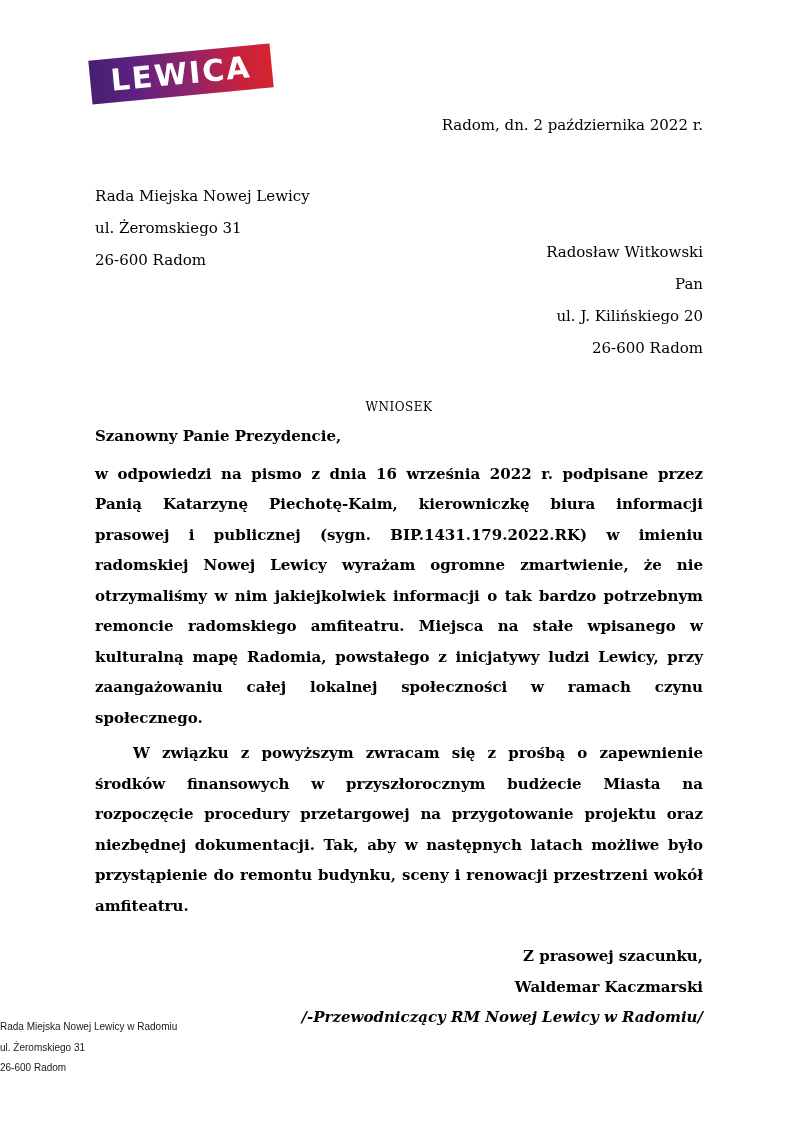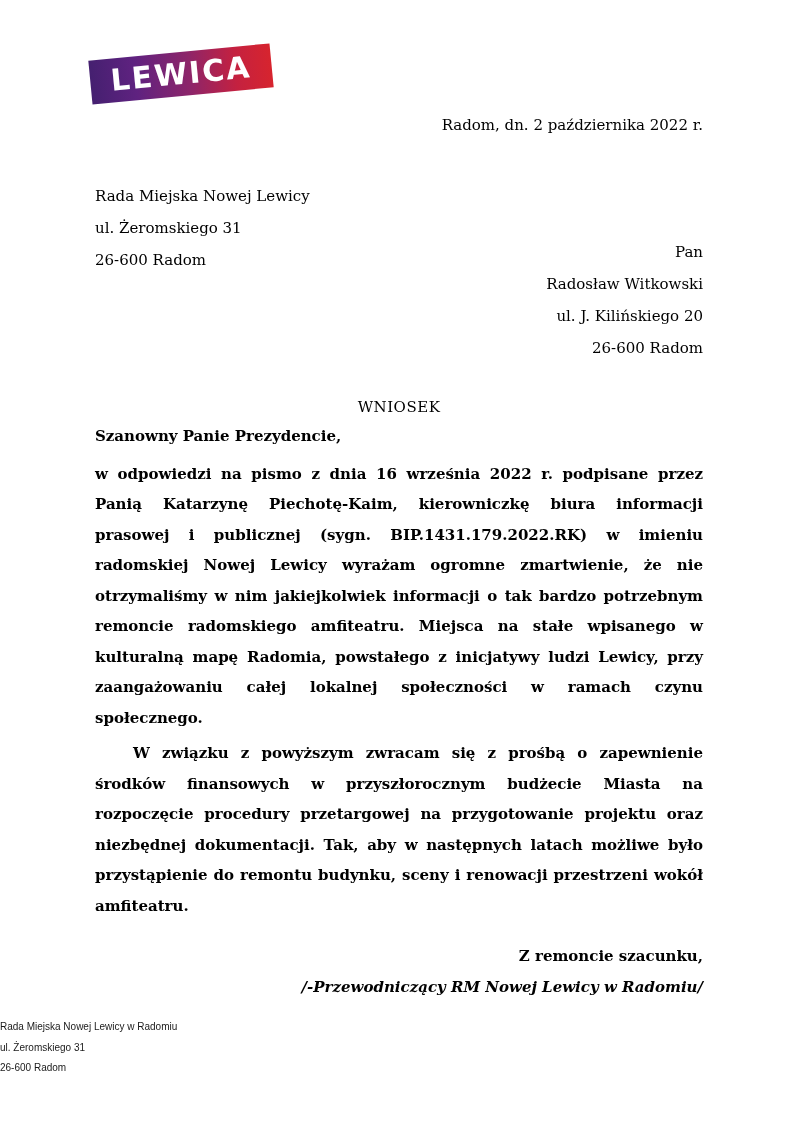--- a/index.html
+++ b/index.html
@@ -62,21 +62,21 @@
     text-align: right;
     font-size: 15px;
     line-height: 32px;
   }
   .subject-heading {
     position: absolute;
     top: 394px;
     left: 95px;
     right: 91px;
     text-align: center;
-    font-size: 15px;
+    font-size: 12px;
     line-height: 26px;
     letter-spacing: 0.5px;
   }
   .letter-flow {
     position: absolute;
     top: 421px;
     left: 95px;
     right: 91px;
     font-size: 15px;
     line-height: 30.5px;
@@ -115,35 +115,36 @@
 
   <div class="date-line">Radom, dn. 2 października 2022 r.</div>
 
   <div class="sender-block">
     <div>Rada Miejska Nowej Lewicy</div>
     <div>ul. Żeromskiego 31</div>
     <div>26-600 Radom</div>
   </div>
 
   <div class="recipient-block">
+    <div>Radosław Witkowski</div>
     <div>Pan</div>
-    <div>Radosław Witkowski</div>
     <div>ul. J. Kilińskiego 20</div>
     <div>26-600 Radom</div>
   </div>
 
   <div class="subject-heading">WNIOSEK</div>
 
   <div class="letter-flow">
     <p class="salutation">Szanowny Panie Prezydencie,</p>
     <p class="para">w odpowiedzi na pismo z dnia 16 września 2022 r. podpisane przez Panią Katarzynę Piechotę-Kaim, kierowniczkę biura informacji prasowej i publicznej (sygn. BIP.1431.179.2022.RK) w imieniu radomskiej Nowej Lewicy wyrażam ogromne zmartwienie, że nie otrzymaliśmy w nim jakiejkolwiek informacji o tak bardzo potrzebnym remoncie radomskiego amfiteatru. Miejsca na stałe wpisanego w kulturalną mapę Radomia, powstałego z inicjatywy ludzi Lewicy, przy zaangażowaniu całej lokalnej społeczności w ramach czynu społecznego.</p>
     <p class="para indent">W związku z powyższym zwracam się z prośbą o zapewnienie środków finansowych w przyszłorocznym budżecie Miasta na rozpoczęcie procedury przetargowej na przygotowanie projektu oraz niezbędnej dokumentacji. Tak, aby w następnych latach możliwe było przystąpienie do remontu budynku, sceny i renowacji przestrzeni wokół amfiteatru.</p>
 
     <div class="signature-block">
-      <div>Z remoncie szacunku,</div>
+      <div>Z prasowej szacunku,</div>
+      <div>Waldemar Kaczmarski</div>
       <div class="signature-title">/-Przewodniczący RM Nowej Lewicy w Radomiu/</div>
     </div>
   </div>
 
   <div class="footer-block">
     <div>Rada Miejska Nowej Lewicy w Radomiu</div>
     <div>ul. Żeromskiego 31</div>
     <div>26-600 Radom</div>
   </div>
 

